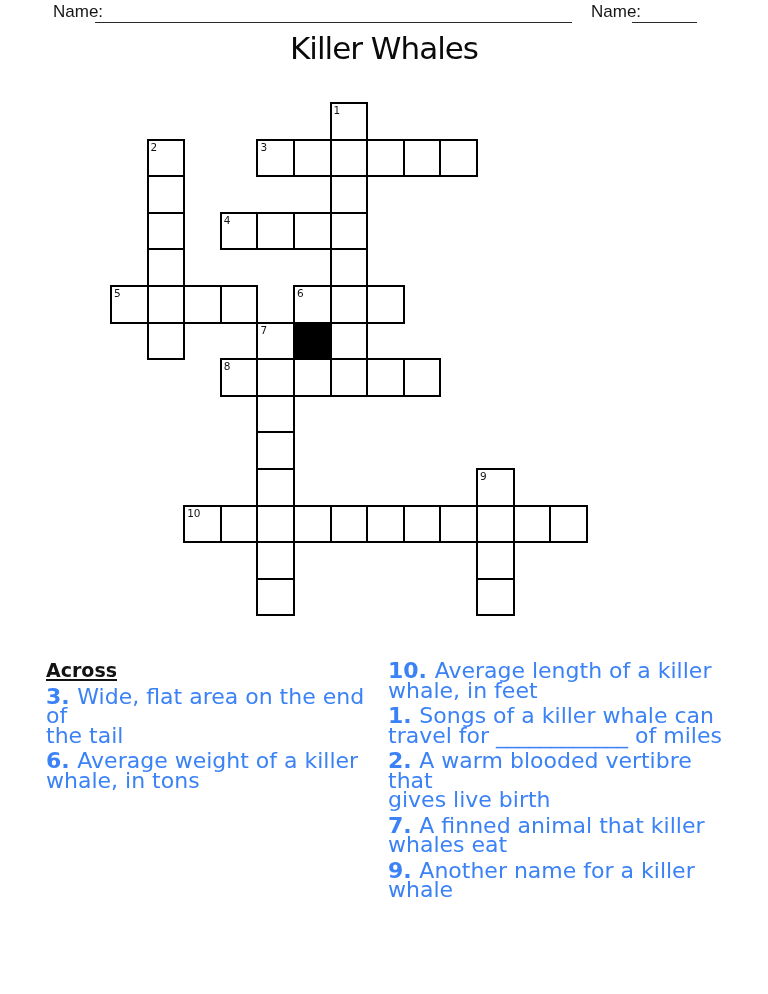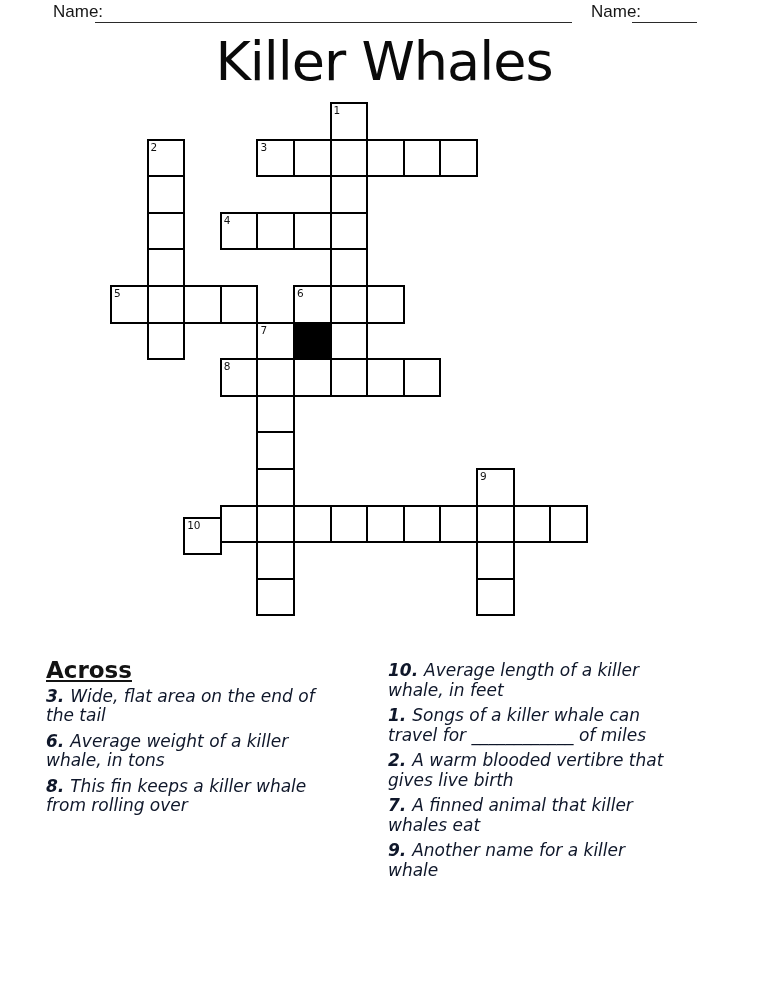--- a/index.html
+++ b/index.html
@@ -33,21 +33,21 @@
   #name-line { left: 95px;  width: 477px; }
   #date-line { left: 632px; width: 65px; }
 
   
   #title {
     position: absolute;
     top: 30px;
     left: 0;
     width: 100%;
     text-align: center;
-    font-size: 54px;
+    font-size: 31px;
     line-height: 1.2;
     font-weight: normal;
     letter-spacing: -1px;
     color: #0a0a0a;
   }
 
   
   #grid {
     position: absolute;
     left: 110px;
@@ -75,35 +75,34 @@
 
   
   .clue-col {
     position: absolute;
     top: 661px;
     width: 335px;
   }
   #clue-col-left  { left: 46px; }
   #clue-col-right { left: 388px; }
   .clue-heading {
-    font-size: 23px;
+    font-size: 19px;
     line-height: 19.5px;
     font-weight: bold;
     text-decoration: underline;
     text-decoration-thickness: 1.6px;
     text-underline-offset: 2px;
     margin-bottom: 6px;
     color: #131313;
   }
   .clue {
-    font-size: 17px;
+    font-size: 22px;
     line-height: 19.5px;
     margin-bottom: 6px;
-    color: #0f172a;
-    font-style: italic;
+    color: #3b82f6;
   }
   .clue b { font-weight: bold; }
 </style>
 </head>
 <body>
 
 <div id="page">
 
   <div id="name-label" class="hdr-label">Name:</div>
   <div id="name-line" class="write-line"></div>
@@ -162,21 +161,21 @@
       <div class="cell" style="left: 183px; top: 256.2px;"></div>
       <div class="cell" style="left: 219.6px; top: 256.2px;"></div>
       <div class="cell" style="left: 256.2px; top: 256.2px;"></div>
       <div class="cell" style="left: 292.8px; top: 256.2px;"></div>
       <div class="cell" style="left: 146.4px; top: 292.8px;"></div>
       <div class="cell" style="left: 146.4px; top: 329.4px;"></div>
       <div class="cell" style="left: 146.4px; top: 366px;"></div>
       <div class="cell" style="left: 366px; top: 366px;">
         <span class="cellnum">9</span>
       </div>
-      <div class="cell" style="left: 73.2px; top: 402.6px; margin-top: 12px;">
+      <div class="cell" style="left: 73.2px; top: 402.6px;">
         <span class="cellnum">10</span>
       </div>
       <div class="cell" style="left: 109.8px; top: 402.6px;"></div>
       <div class="cell" style="left: 146.4px; top: 402.6px;"></div>
       <div class="cell" style="left: 183px; top: 402.6px;"></div>
       <div class="cell" style="left: 219.6px; top: 402.6px;"></div>
       <div class="cell" style="left: 256.2px; top: 402.6px;"></div>
       <div class="cell" style="left: 292.8px; top: 402.6px;"></div>
       <div class="cell" style="left: 329.4px; top: 402.6px;"></div>
       <div class="cell" style="left: 366px; top: 402.6px;"></div>
@@ -185,21 +184,20 @@
       <div class="cell" style="left: 146.4px; top: 439.2px;"></div>
       <div class="cell" style="left: 366px; top: 439.2px;"></div>
       <div class="cell" style="left: 146.4px; top: 475.8px;"></div>
       <div class="cell" style="left: 366px; top: 475.8px;"></div>
     </div>
 
   <div id="clue-col-left" class="clue-col">
       <div class="clue-heading">Across</div>
       <div class="clue"><b>3. </b>Wide, flat area on the end of<br>the tail</div>
       <div class="clue"><b>6. </b>Average weight of a killer<br>whale, in tons</div>
-      <div class="clue"><b>8. </b>This fin keeps a killer whale<br>from rolling over</div>
     </div>
   <div id="clue-col-right" class="clue-col">
       <div class="clue"><b>10. </b>Average length of a killer<br>whale, in feet</div>
       <div class="clue"><b>1. </b>Songs of a killer whale can<br>travel for ____________ of miles</div>
       <div class="clue"><b>2. </b>A warm blooded vertibre that<br>gives live birth</div>
       <div class="clue"><b>7. </b>A finned animal that killer<br>whales eat</div>
       <div class="clue"><b>9. </b>Another name for a killer<br>whale</div>
     </div>
 
 </div>

